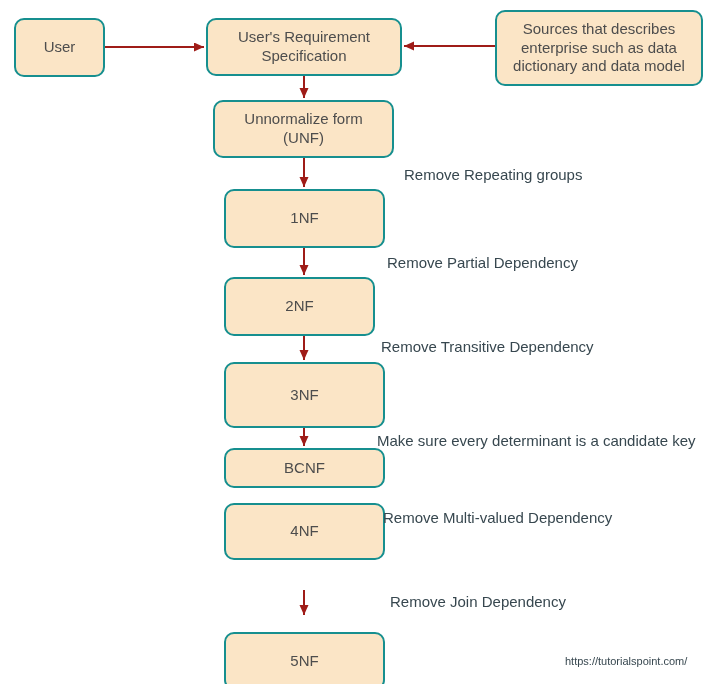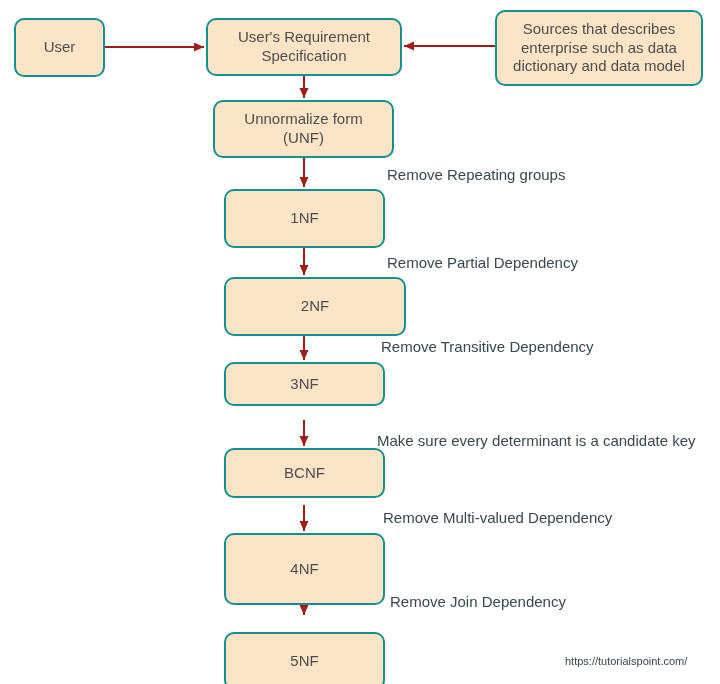--- a/index.html
+++ b/index.html
@@ -100,41 +100,41 @@
   </div>
 
   <div class="node" style="left:213px;top:100px;width:181px;height:58px;">
     <span>Unnormalize form (UNF)</span>
   </div>
 
   <div class="node" style="left:224px;top:189px;width:161px;height:59px;">
     <span>1NF</span>
   </div>
 
-  <div class="node" style="left:224px;top:277px;width:182px;height:59px;">
+  <div class="node" style="left:224px;top:277px;width:151px;height:59px;">
     <span>2NF</span>
   </div>
 
-  <div class="node" style="left:224px;top:362px;width:161px;height:44px;">
+  <div class="node" style="left:224px;top:362px;width:161px;height:66px;">
     <span>3NF</span>
   </div>
 
-  <div class="node" style="left:224px;top:448px;width:161px;height:50px;">
+  <div class="node" style="left:224px;top:448px;width:161px;height:40px;">
     <span>BCNF</span>
   </div>
 
-  <div class="node" style="left:224px;top:533px;width:161px;height:72px;">
+  <div class="node" style="left:224px;top:503px;width:161px;height:57px;">
     <span>4NF</span>
   </div>
 
   <div class="node" style="left:224px;top:617px;width:161px;height:58px;margin-top:15px;">
     <span>5NF</span>
   </div>
 
-  <span class="edge-label" style="left:387px;top:166px;">Remove Repeating groups</span>
+  <span class="edge-label" style="left:404px;top:166px;">Remove Repeating groups</span>
 
   <span class="edge-label" style="left:381px;top:338px;">Remove Transitive Dependency</span>
 
   <span class="edge-label" style="left:387px;top:254px;">Remove Partial Dependency</span>
 
   <span class="edge-label" style="left:377px;top:424px;margin-top:8px;">Make sure every determinant is a candidate key</span>
 
   <span class="edge-label" style="left:383px;top:509px;">Remove Multi-valued Dependency</span>
 
   <span class="edge-label" style="left:390px;top:593px;">Remove Join Dependency</span>

